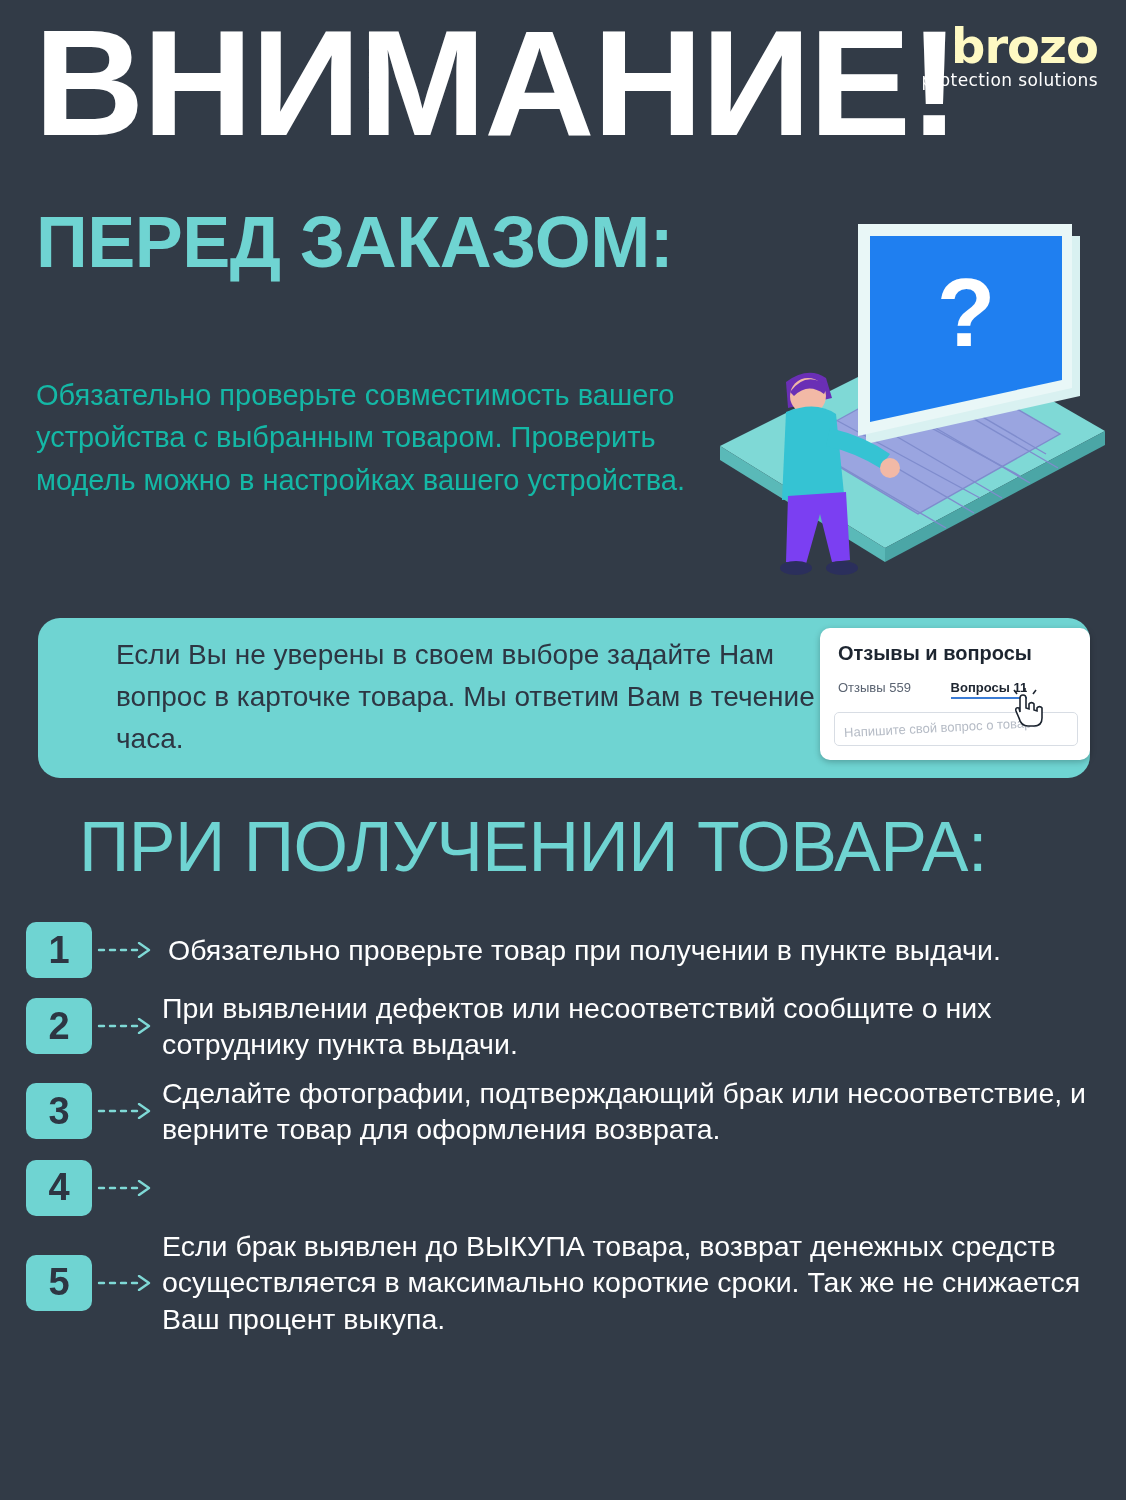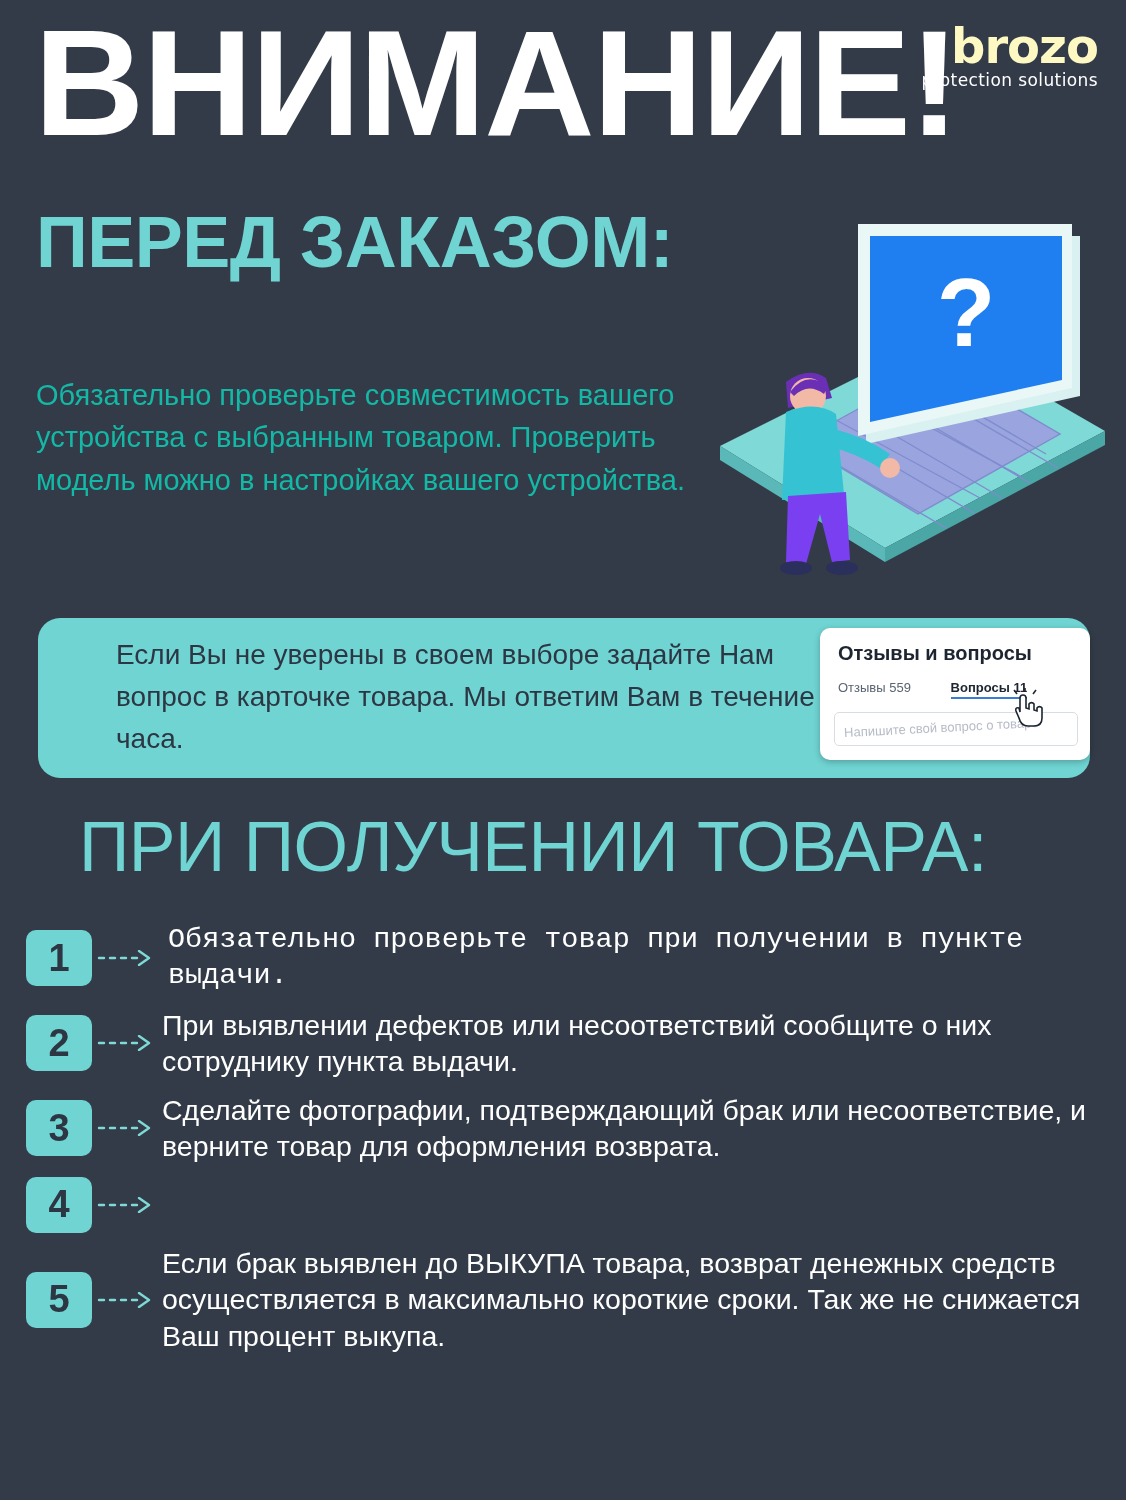--- a/index.html
+++ b/index.html
@@ -207,21 +207,21 @@
     width: 70px;
     display: flex;
     align-items: center;
     justify-content: center;
   }
   .step-text {
     font-size: 28.5px;
     line-height: 1.28;
     color: #ffffff;
   }
-  .step-1 .step-text { padding-left: 6px; font-family: Liberation Mono, monospace; }
+  .step-1 .step-text { padding-left: 6px; }
 </style>
 </head>
 <body>
 
 <div class="logo">
   <div class="logo-name">brozo</div>
   <div class="logo-tag">protection solutions</div>
 </div>
 
 <div class="headline">ВНИМАНИЕ!</div>

